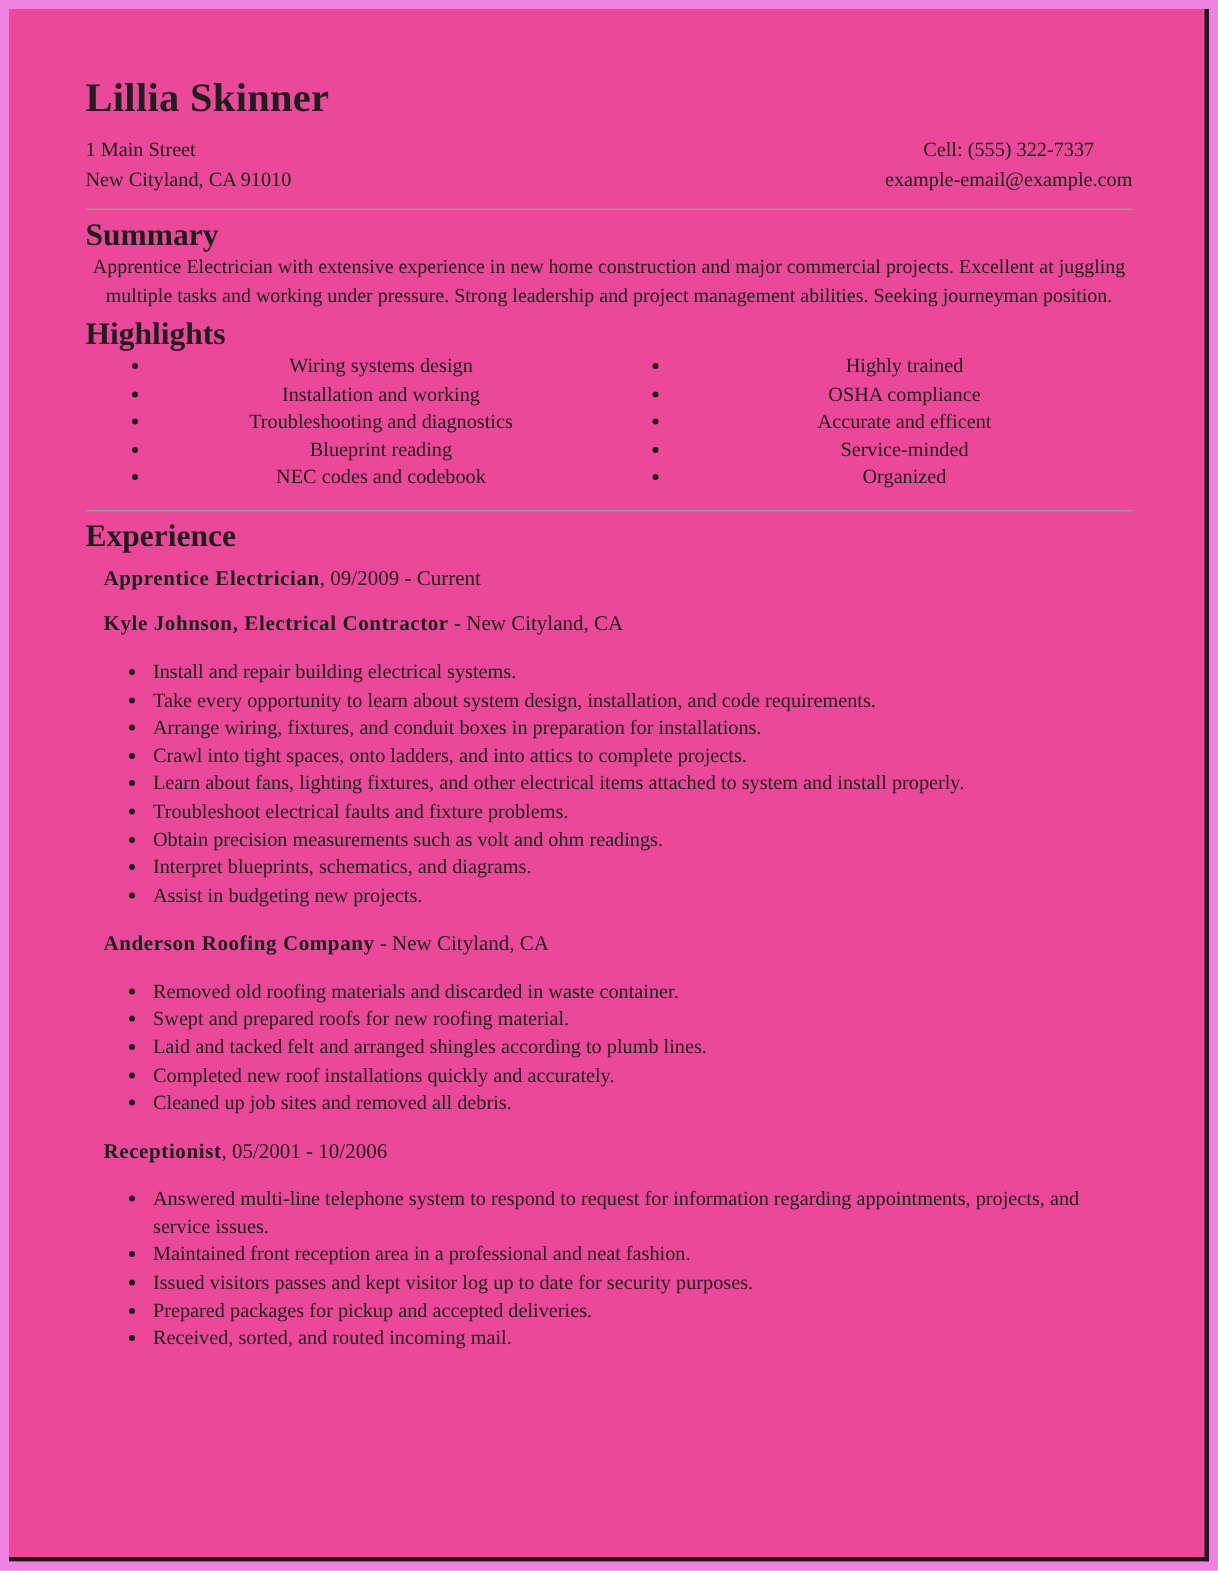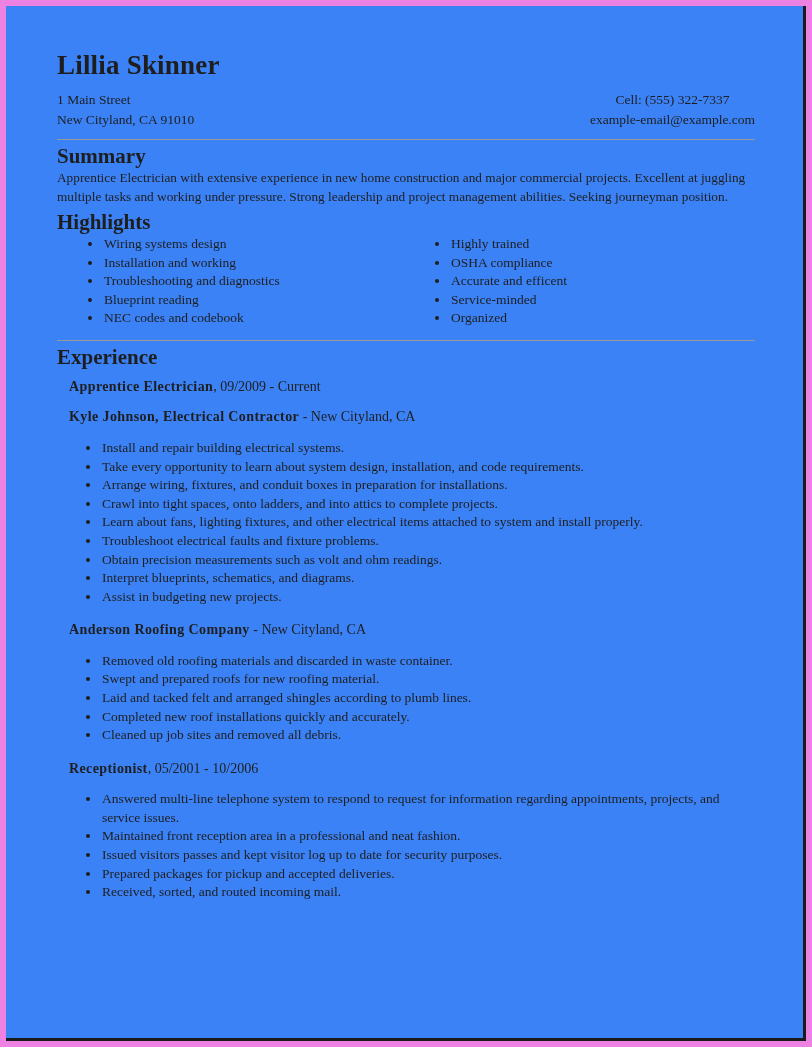--- a/index.html
+++ b/index.html
@@ -8,21 +8,21 @@
     background: #ffffff;
     font-family: "Liberation Serif", "DejaVu Serif", serif;
     color: #1e1e1e;
   }
   .page {
     position: relative;
     width: 812px;
     height: 1047px;
     box-sizing: border-box;
     border: 6px solid #ee82e2;
-    background: #3b82f6;
+    background: #ec4899;
     overflow: hidden;
   }
   .edge-right {
     position: absolute; top: 0; right: 0;
     width: 3px; height: 100%;
     background: #1a1a1a;
   }
   .edge-bottom {
     position: absolute; left: 0; bottom: 0;
     width: 100%; height: 3px;
@@ -56,24 +56,26 @@
   .section-heading {
     font-size: 21px;
     font-weight: bold;
     line-height: 18px;
     margin: 7px 0 0 0;
   }
   .summary-text {
     margin: 4px 0 0 0;
     font-size: 13.3px;
     line-height: 18.5px;
+    text-align: center;
   }
   .highlights-columns {
     display: flex;
     margin-top: 4px;
+    text-align: center;
   }
   ul.bullets {
     margin: 0;
     padding-left: 46px;
     font-size: 13.5px;
     line-height: 18.6px;
     list-style: disc outside;
   }
   ul.bullets li { padding-left: 1px; }
   .hl-col1 { width: 347px; box-sizing: border-box; }

